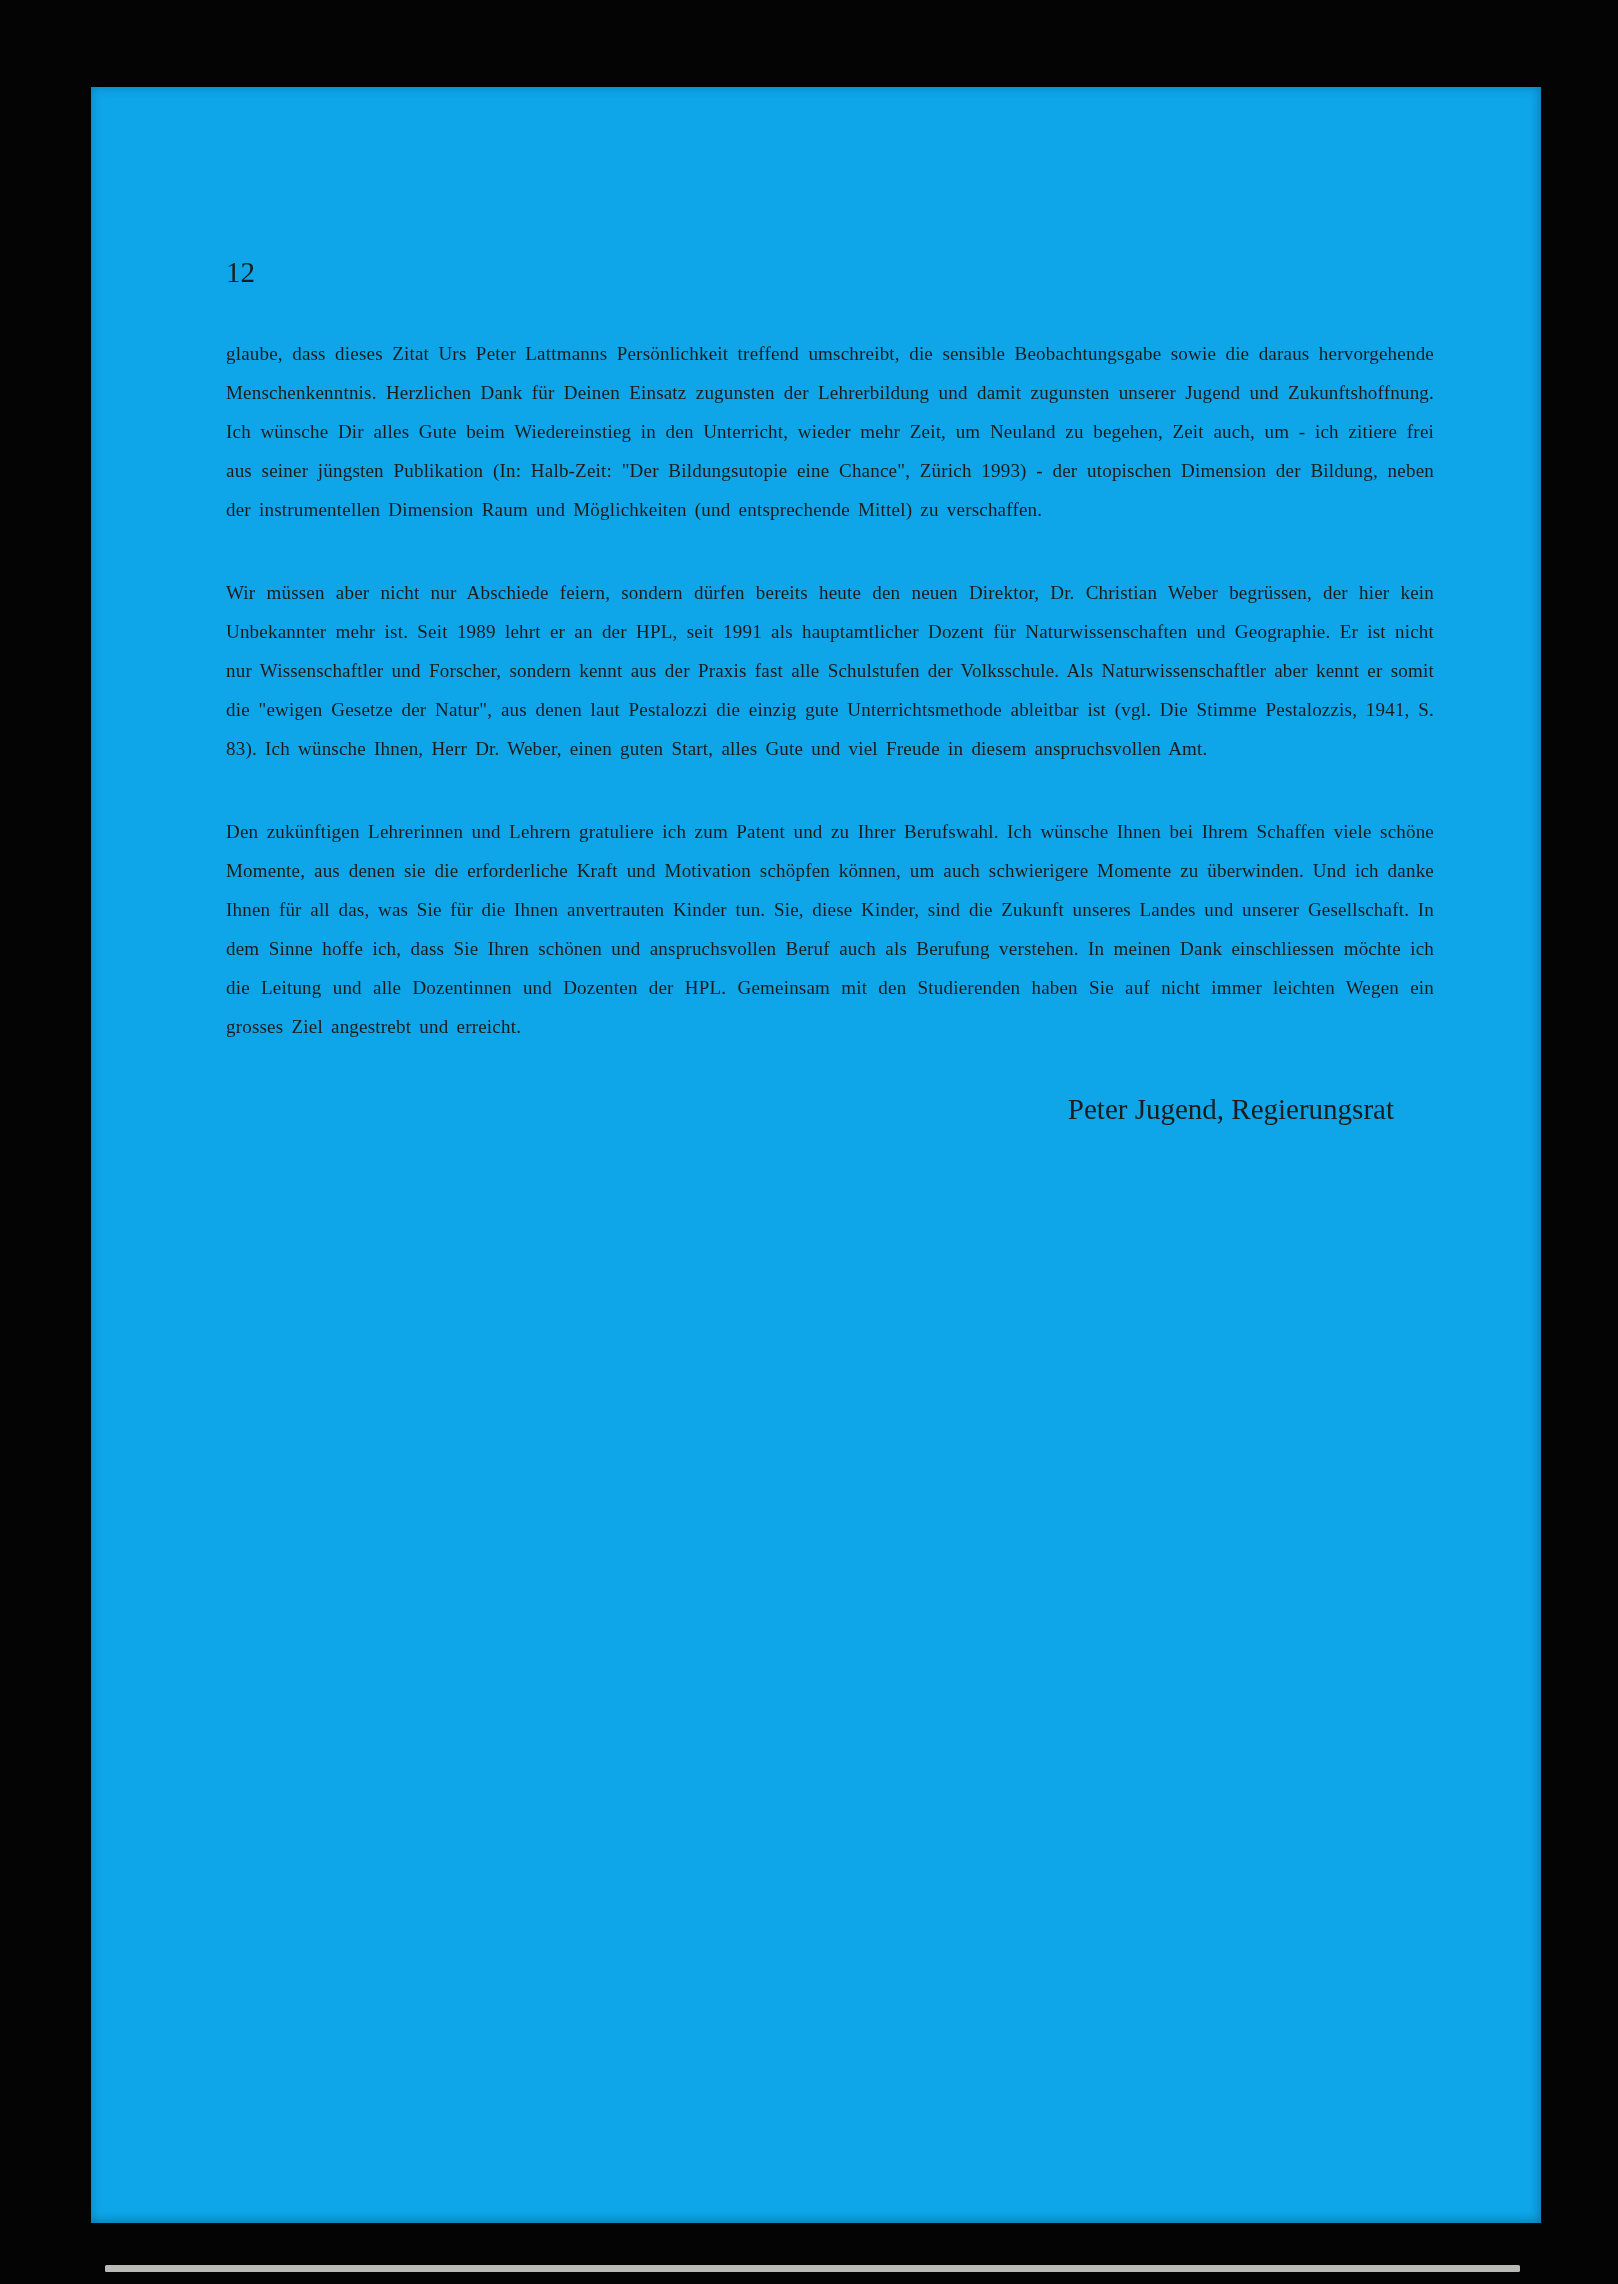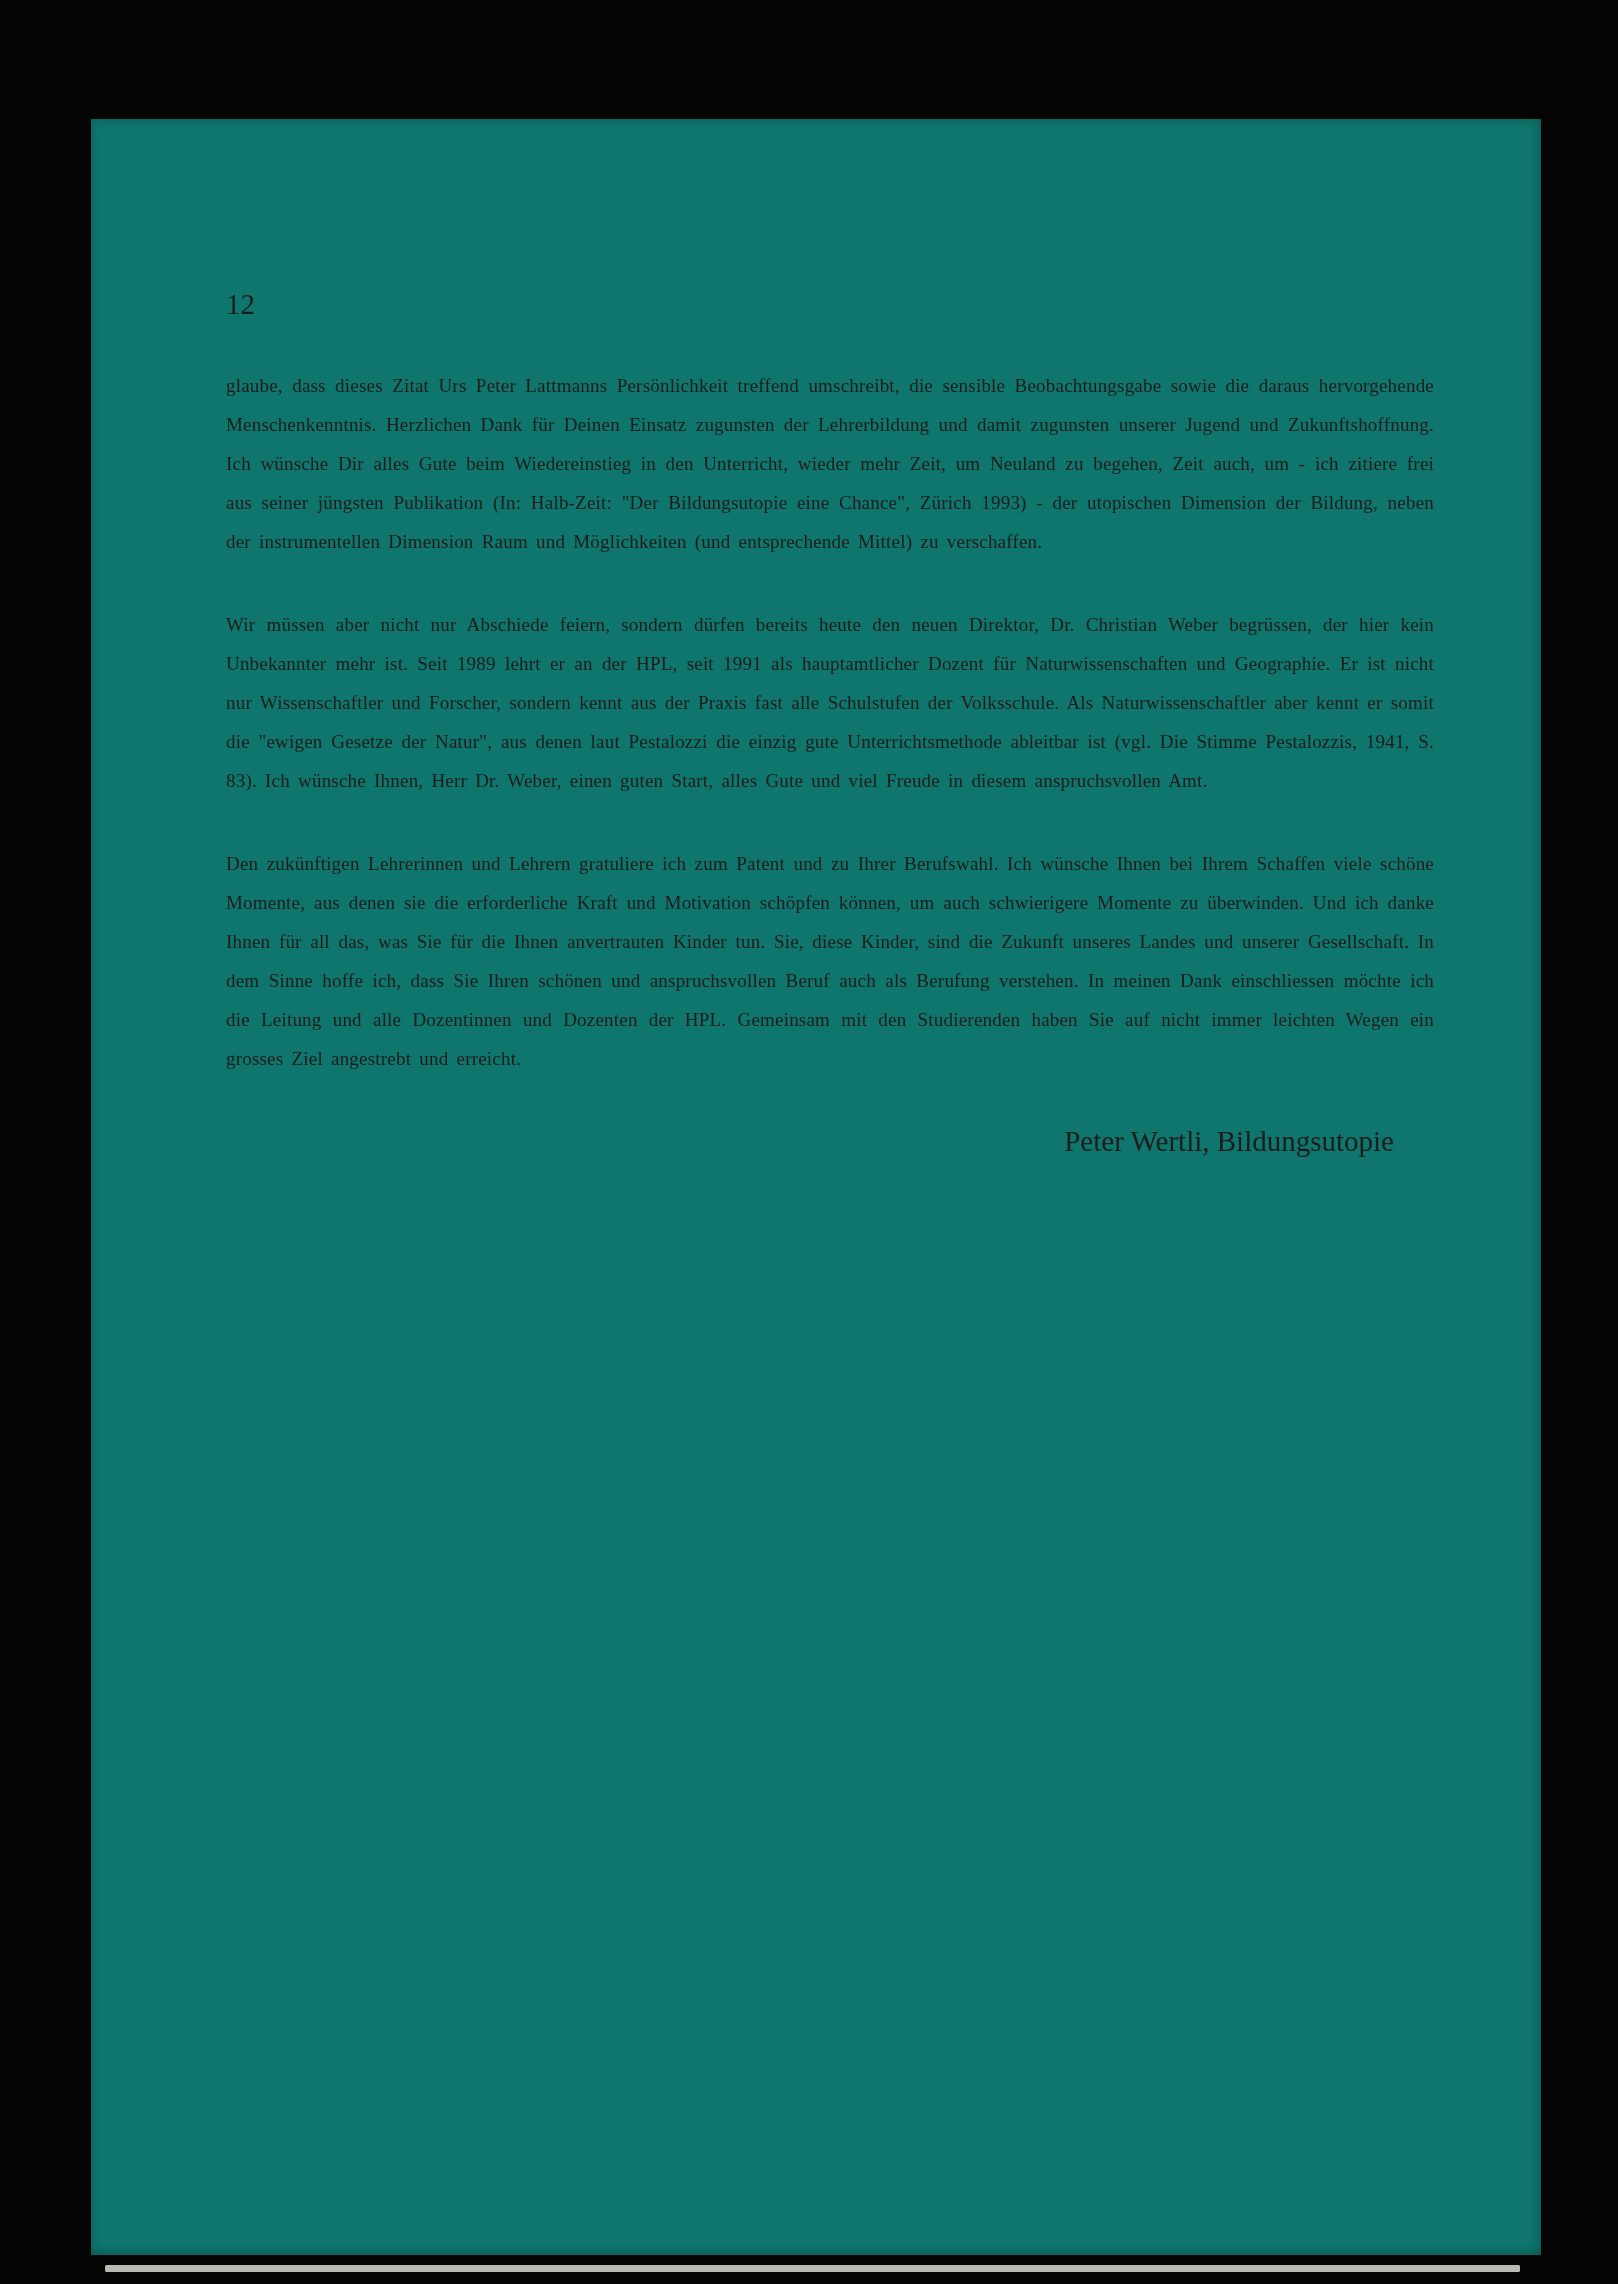--- a/index.html
+++ b/index.html
@@ -13,23 +13,22 @@
     background: #040404;
     overflow: hidden;
     font-family: "Liberation Serif", "DejaVu Serif", serif;
   }
   .scan-page {
     position: absolute;
     left: 91px;
     top: 87px;
     width: 1450px;
     height: 2136px;
-    background: #0f766e;
+    background: #0ea5e9;
     box-shadow: inset 0 0 11.3px rgba(0,0,0,0.18), inset -2.4px -3.2px 8px rgba(0,0,0,0.12);
-    margin-top: 32px;
   }
   .page-inner {
     position: absolute;
     left: 135px;
     top: 0;
     width: 1208px;
   }
   .page-number {
     margin-top: 166px;
     font-size: 29px;
@@ -70,18 +69,18 @@
 <body>
 
 <div class="scan-page">
   <div class="page-inner">
     <div class="page-number">12</div>
     <div class="body-text">
       <p>glaube, dass dieses Zitat Urs Peter Lattmanns Persönlichkeit treffend umschreibt, die sensible Beobachtungsgabe sowie die daraus hervorgehende Menschenkenntnis. Herzlichen Dank für Deinen Einsatz zugunsten der Lehrerbildung und damit zugunsten unserer Jugend und Zukunftshoffnung. Ich wünsche Dir alles Gute beim Wiedereinstieg in den Unterricht, wieder mehr Zeit, um Neuland zu begehen, Zeit auch, um - ich zitiere frei aus seiner jüngsten Publikation (In: Halb-Zeit: "Der Bildungsutopie eine Chance", Zürich 1993) - der utopischen Dimension der Bildung, neben der instrumentellen Dimension Raum und Möglichkeiten (und entsprechende Mittel) zu verschaffen.</p>
       <p>Wir müssen aber nicht nur Abschiede feiern, sondern dürfen bereits heute den neuen Direktor, Dr. Christian Weber begrüssen, der hier kein Unbekannter mehr ist. Seit 1989 lehrt er an der HPL, seit 1991 als hauptamtlicher Dozent für Naturwissenschaften und Geographie. Er ist nicht nur Wissenschaftler und Forscher, sondern kennt aus der Praxis fast alle Schulstufen der Volksschule. Als Naturwissenschaftler aber kennt er somit die "ewigen Gesetze der Natur", aus denen laut Pestalozzi die einzig gute Unterrichtsmethode ableitbar ist (vgl. Die Stimme Pestalozzis, 1941, S. 83). Ich wünsche Ihnen, Herr Dr. Weber, einen guten Start, alles Gute und viel Freude in diesem anspruchsvollen Amt.</p>
       <p>Den zukünftigen Lehrerinnen und Lehrern gratuliere ich zum Patent und zu Ihrer Berufswahl. Ich wünsche Ihnen bei Ihrem Schaffen viele schöne Momente, aus denen sie die erforderliche Kraft und Motivation schöpfen können, um auch schwierigere Momente zu überwinden. Und ich danke Ihnen für all das, was Sie für die Ihnen anvertrauten Kinder tun. Sie, diese Kinder, sind die Zukunft unseres Landes und unserer Gesellschaft. In dem Sinne hoffe ich, dass Sie Ihren schönen und anspruchsvollen Beruf auch als Berufung verstehen. In meinen Dank einschliessen möchte ich die Leitung und alle Dozentinnen und Dozenten der HPL. Gemeinsam mit den Studierenden haben Sie auf nicht immer leichten Wegen ein grosses Ziel angestrebt und erreicht.</p>
     </div>
-    <div class="signature">Peter Wertli, Bildungsutopie</div>
+    <div class="signature">Peter Jugend, Regierungsrat</div>
   </div>
 </div>
 
 <div class="scan-artifact-strip"></div>
 
 
 </body></html>

